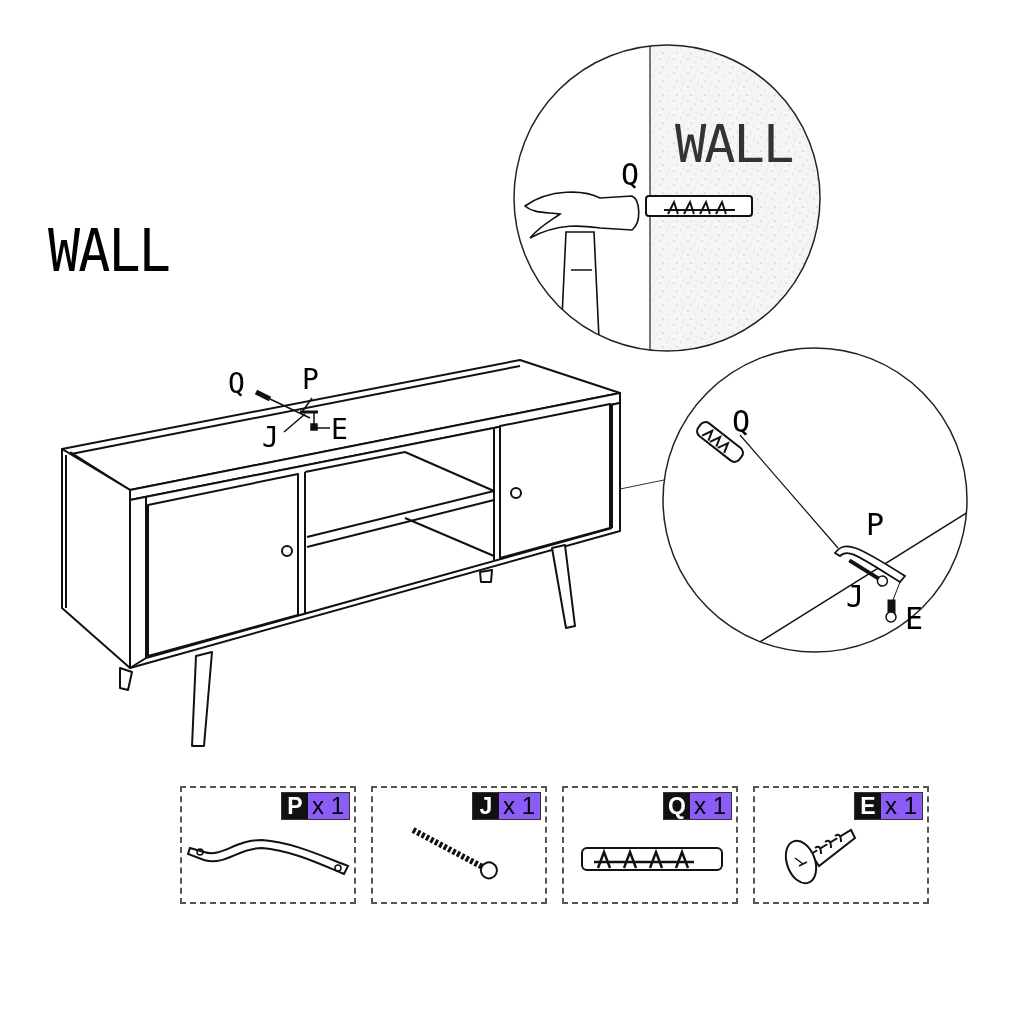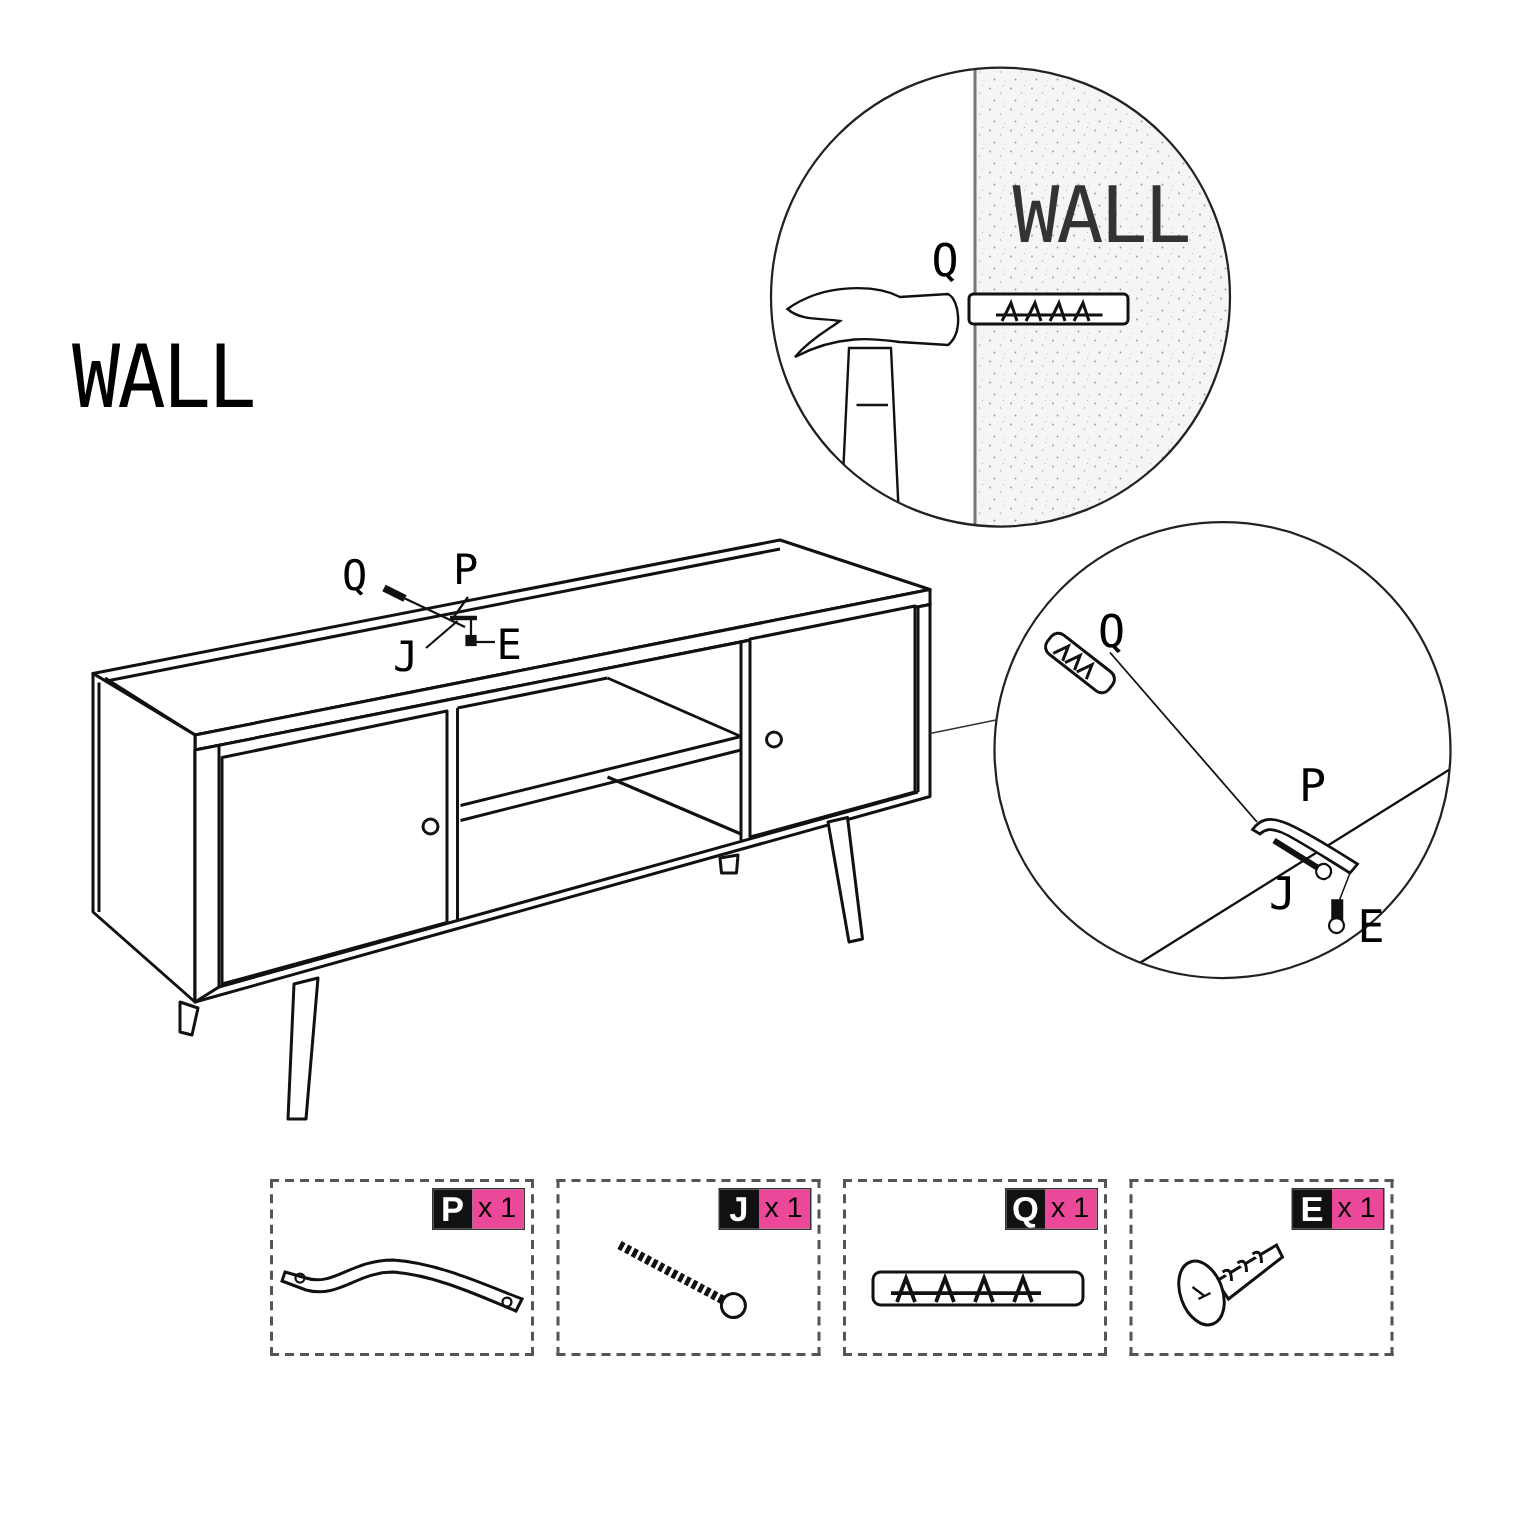--- a/index.html
+++ b/index.html
@@ -3,21 +3,21 @@
 <meta charset="utf-8">
 <style>
   html,body{margin:0;padding:0;background:#ffffff;}
   body{width:1019px;height:1024px;position:relative;overflow:hidden;font-family:"DejaVu Sans",sans-serif;}
   .abs{position:absolute;}
   .wall-title{left:48px;top:222px;font-family:"DejaVu Sans Mono","Liberation Mono",monospace;font-size:58px;letter-spacing:-2px;color:#000;transform:scaleX(0.92);transform-origin:left top;line-height:1;}
   .lbl{font-family:"DejaVu Sans Mono","Liberation Mono",monospace;color:#000;line-height:1;}
   .partbox{border:2px dashed #555;box-sizing:border-box;}
   .badge{position:absolute;top:4px;right:4px;display:flex;height:26px;border:1px solid #333;}
   .badge .letter{background:#111;color:#fff;font-family:"Liberation Sans",sans-serif;font-weight:bold;font-size:23px;width:26px;text-align:center;line-height:26px;}
-  .badge .qty{background:#ec4899;color:#000;font-family:"Liberation Sans",sans-serif;font-size:19px;line-height:26px;padding:0 5px 0 4px;}
+  .badge .qty{background:#8b5cf6;color:#000;font-family:"Liberation Sans",sans-serif;font-size:24px;line-height:26px;padding:0 5px 0 4px;}
   svg{position:absolute;left:0;top:0;}
 </style>
 </head>
 <body>
 
 <div class="abs wall-title">WALL</div>
 
 <svg width="1019" height="1024" viewBox="0 0 1019 1024">
   <defs>
     <pattern id="speck" width="14" height="14" patternUnits="userSpaceOnUse">

